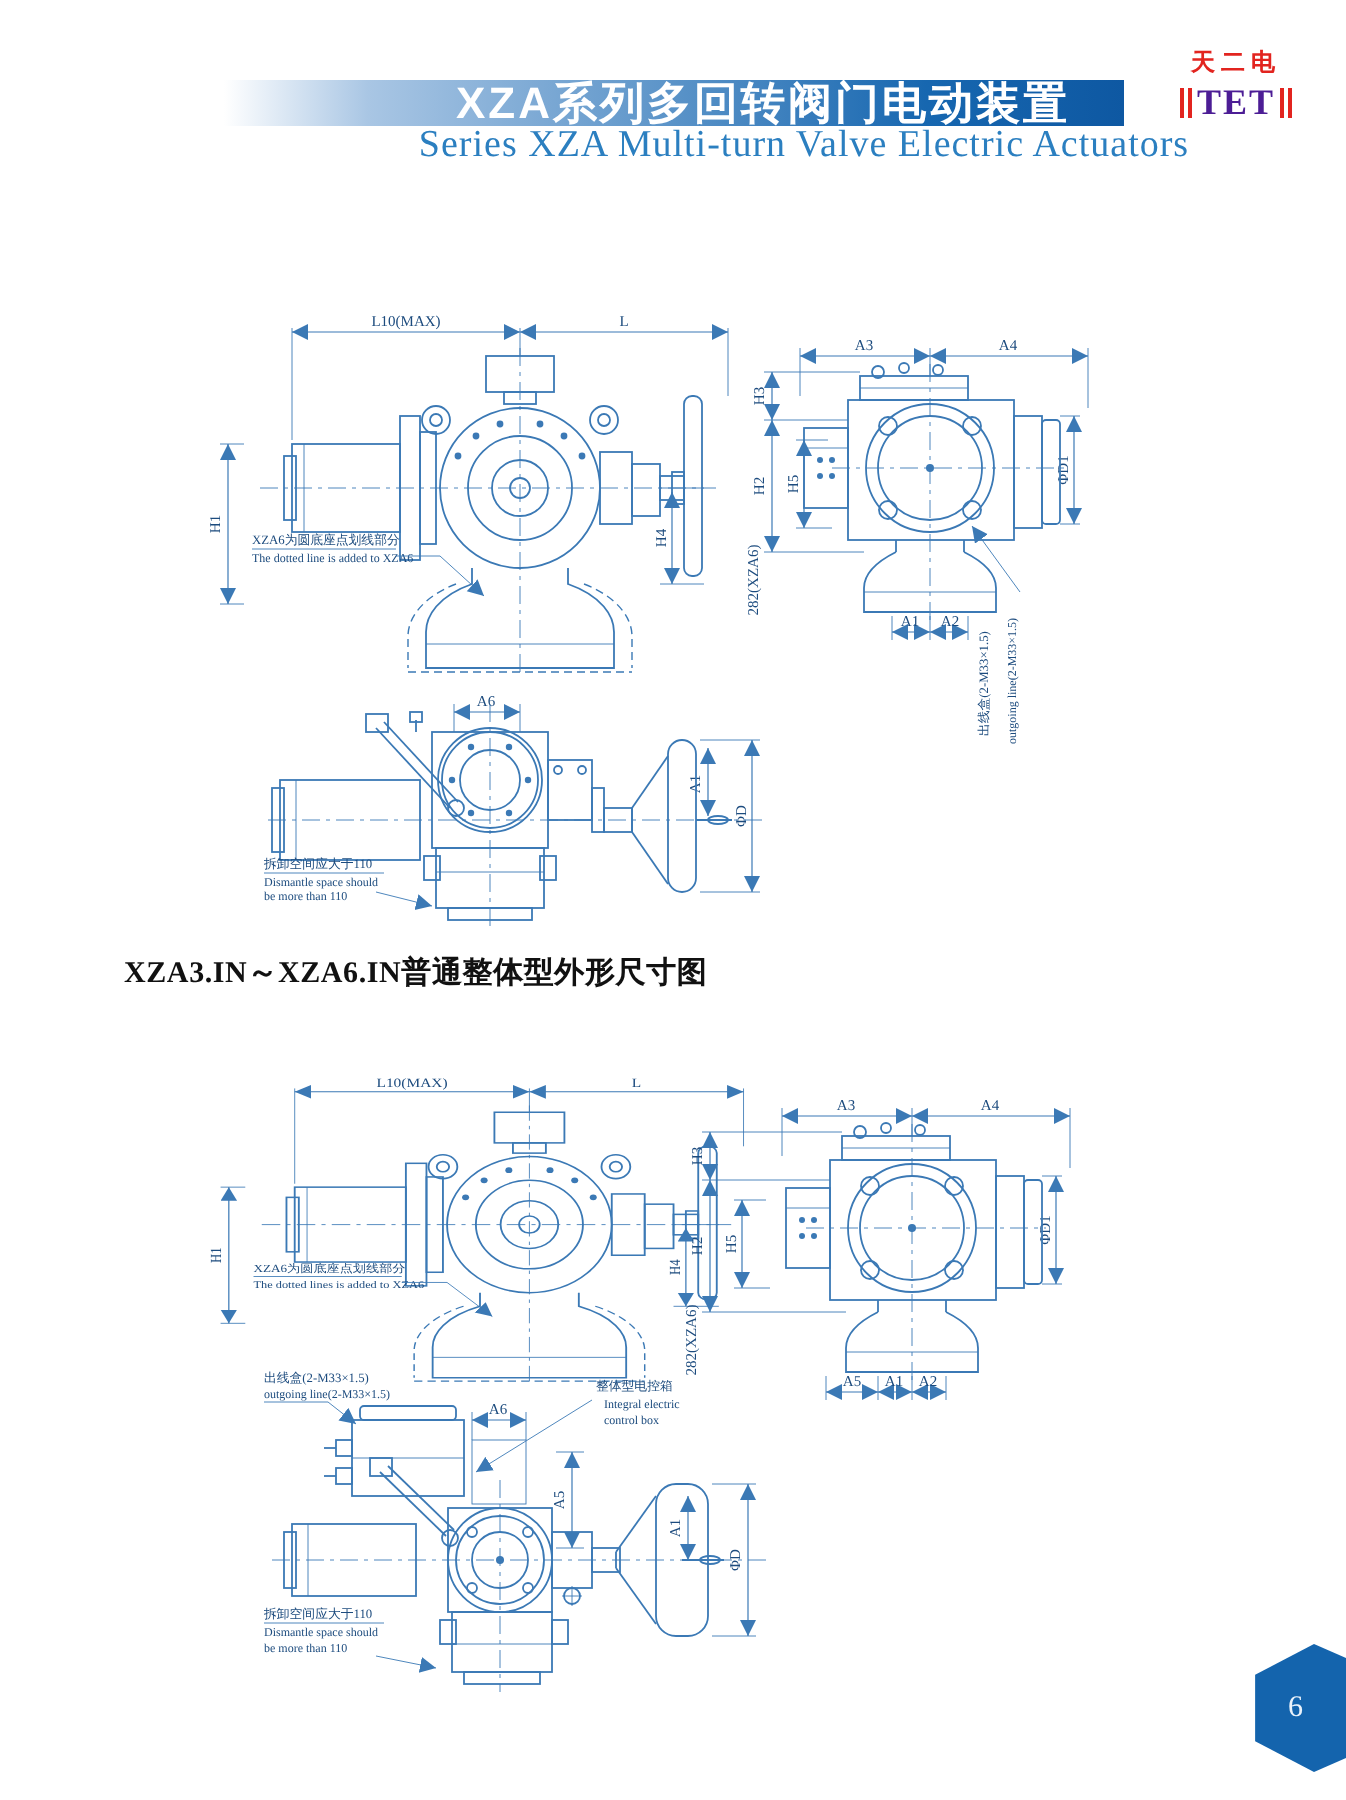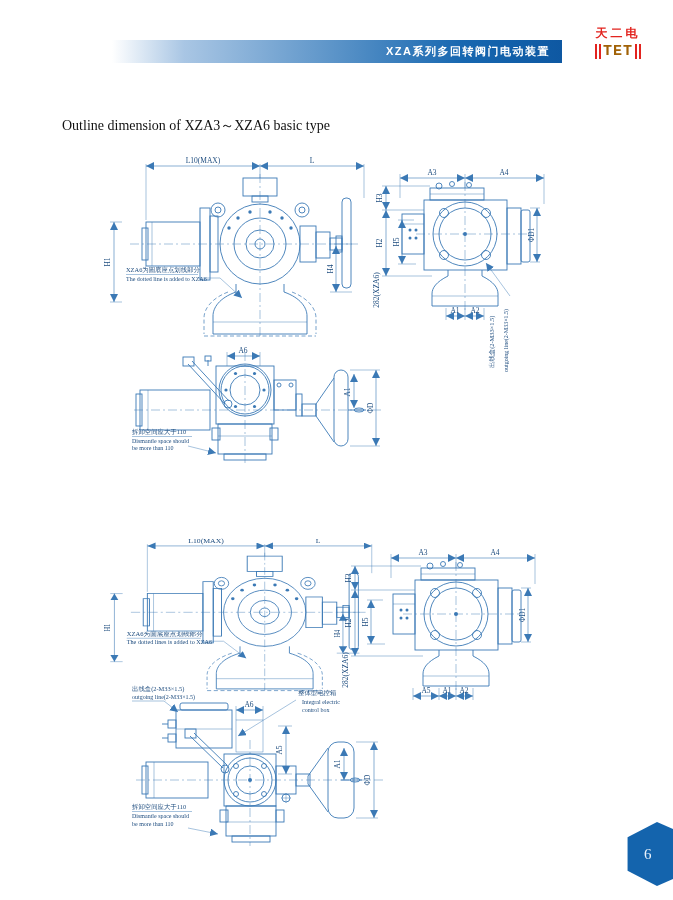--- a/index.html
+++ b/index.html
@@ -5,31 +5,31 @@
   html,body{margin:0;padding:0;background:#ffffff;}
   .page{position:relative;width:673px;height:900px;background:#fff;overflow:hidden;
         outline:1px solid #e3e3e3;font-family:"Liberation Serif",serif;}
   
   .hdr-corner{position:absolute;top:0;right:0;width:121px;height:92px;
 яни    background:#0d57a0;}
   .hdr-corner{clip-path:polygon(0% 0%,100% 0%,100% 100%,49% 100%);}
   .hdr-bar{position:absolute;left:112px;top:40px;width:450px;height:23px;
     background:linear-gradient(90deg,rgba(205,222,242,0) 0%,#a9c6e4 16%,#5a93c8 50%,#1767b0 78%,#0e58a2 100%);
     color:#fff;text-align:right;line-height:23px;font-family:"Liberation Sans",sans-serif;
-    font-weight:bold;font-size:11px;letter-spacing:1.5px;padding-right:12px;box-sizing:border-box;}
+    font-weight:bold;font-size:22px;letter-spacing:1.5px;padding-right:27px;box-sizing:border-box;}
   .hdr-en{position:absolute;left:132px;top:62px;width:540px;text-align:center;
     color:#2b7fc0;font-size:19px;letter-spacing:.5px;}
   .logo{position:absolute;top:19px;right:21px;width:68px;height:47px;background:#fff;
     border-radius:6px;display:flex;flex-direction:column;align-items:center;justify-content:center;gap:1px;}
   .logo-cn{color:#e2241f;font-family:"Liberation Sans",sans-serif;font-weight:bold;
     font-size:12px;letter-spacing:3px;white-space:nowrap;}
   .logo-row{display:flex;align-items:center;gap:2px;}
   .logo-bar{width:2px;height:15px;background:#e2241f;}
-  .logo-tet{color:#a16207;font-family:Liberation Mono, monospace;font-weight:900;
-    font-size:15px;letter-spacing:1px;}
+  .logo-tet{color:#4c1d95;font-family:Liberation Serif, serif;font-weight:900;
+    font-size:18px;letter-spacing:1px;}
   
   .sec-cn{position:absolute;left:62px;color:#111;font-size:15px;font-weight:bold;letter-spacing:.3px;}
   .sec-en{position:absolute;left:62px;color:#111;font-size:14px;}
   
   .draw{position:absolute;overflow:visible;}
   .draw line,.draw rect,.draw circle,.draw path,.draw polyline,.draw ellipse{
     stroke:#3b79b5;fill:none;stroke-width:.9;}
   .draw .f{fill:#3b79b5;stroke:none;}
   .draw .d{stroke-width:.6;}
   .draw .t{stroke-width:.45;}
@@ -56,32 +56,32 @@
       <marker id="arr" markerWidth="9" markerHeight="9" refX="8" refY="4" orient="auto-start-reverse" markerUnits="userSpaceOnUse">
         <path d="M0,0L8,4L0,8Z" fill="#3b79b5" stroke="none"></path>
       </marker>
     </defs>
   </svg>
 
   <div class="hdr-corner"></div>
   <div class="hdr-bar">
     <span>XZA系列多回转阀门电动装置</span>
   </div>
+  <div class="hdr-en">Series XZA Multi-turn Valve Electric Actuators</div>
   <div class="logo">
     <div class="logo-cn">天二电</div>
     <div class="logo-row">
       <div class="logo-bar"></div>
       <div class="logo-bar"></div>
       <div class="logo-tet">TET</div>
       <div class="logo-bar"></div>
       <div class="logo-bar"></div>
     </div>
   </div>
 
-  <div class="sec-en" style="top:117px">Outline dimension of XZA3～XZA6 basic type</div>
 
   <svg class="draw" style="left:100px;top:152px" width="272" height="188" viewBox="0 0 272 188">
     <g>
       <line class="t" x1="46" y1="12" x2="46" y2="68"></line>
       <line class="t" x1="160" y1="12" x2="160" y2="26"></line>
       <line class="t" x1="264" y1="12" x2="264" y2="46"></line>
       <line class="d" x1="46" y1="14" x2="160" y2="14" marker-start="url(#arr)" marker-end="url(#arr)"></line>
       <line class="d" x1="160" y1="14" x2="264" y2="14" marker-start="url(#arr)" marker-end="url(#arr)"></line>
       <text x="103" y="11">L10(MAX)</text>
       <text x="212" y="11">L</text>
@@ -260,20 +260,21 @@
     </g>
     <g>
       <text class="sm as" x="4" y="92">拆卸空间应大于110</text>
       <line class="t" x1="4" y1="94.5" x2="64" y2="94.5"></line>
       <text class="sm2 as" x="4" y="101">Dismantle space should</text>
       <text class="sm2 as" x="4" y="108">be more than 110</text>
       <line class="t" x1="60" y1="104" x2="88" y2="111" marker-end="url(#arr)"></line>
     </g>
   </svg>
 
+  <div class="sec-cn" style="top:477px">XZA3.IN～XZA6.IN普通整体型外形尺寸图</div>
 
   <svg class="draw" style="left:100px;top:534px" width="280" height="160" viewBox="0 0 272 188" preserveAspectRatio="none">
     <g>
       <line class="t" x1="46" y1="12" x2="46" y2="68"></line>
       <line class="t" x1="160" y1="12" x2="160" y2="26"></line>
       <line class="t" x1="264" y1="12" x2="264" y2="46"></line>
       <line class="d" x1="46" y1="14" x2="160" y2="14" marker-start="url(#arr)" marker-end="url(#arr)"></line>
       <line class="d" x1="160" y1="14" x2="264" y2="14" marker-start="url(#arr)" marker-end="url(#arr)"></line>
       <text x="103" y="11">L10(MAX)</text>
       <text x="212" y="11">L</text>

